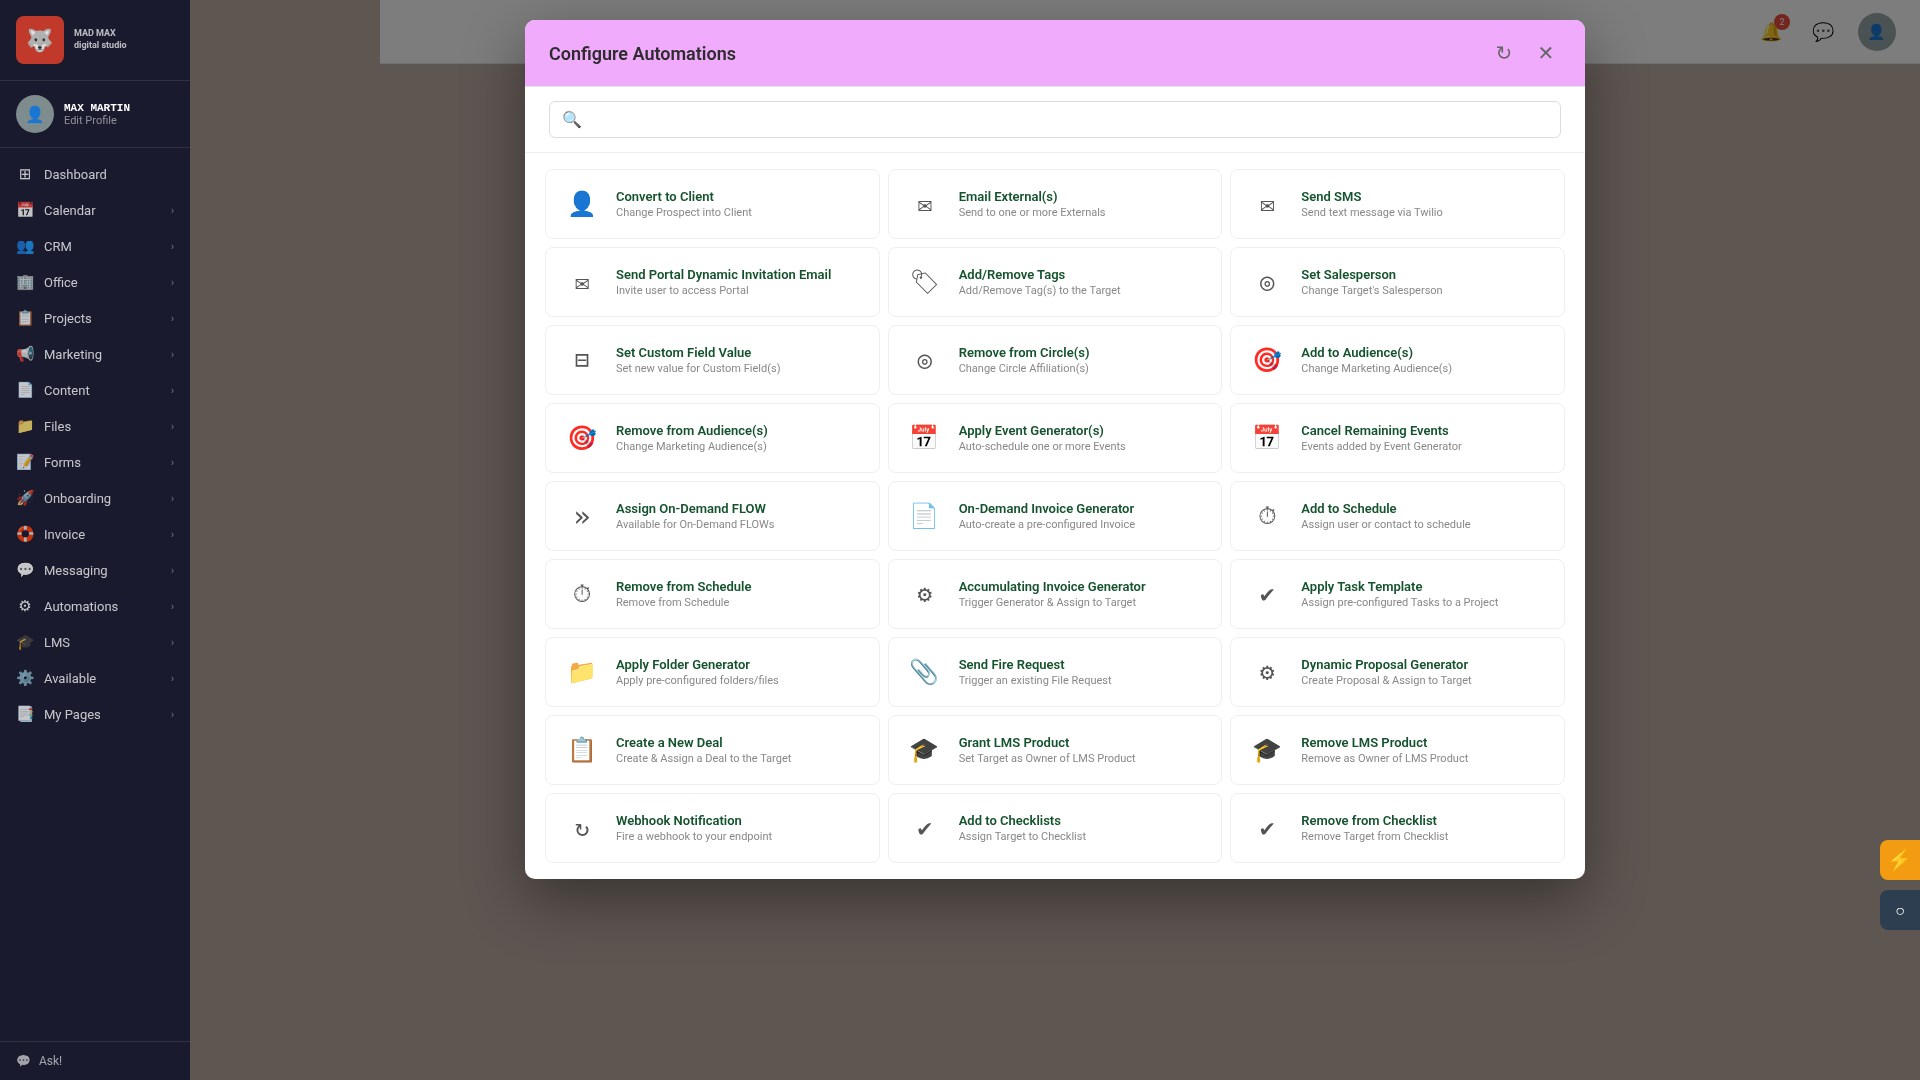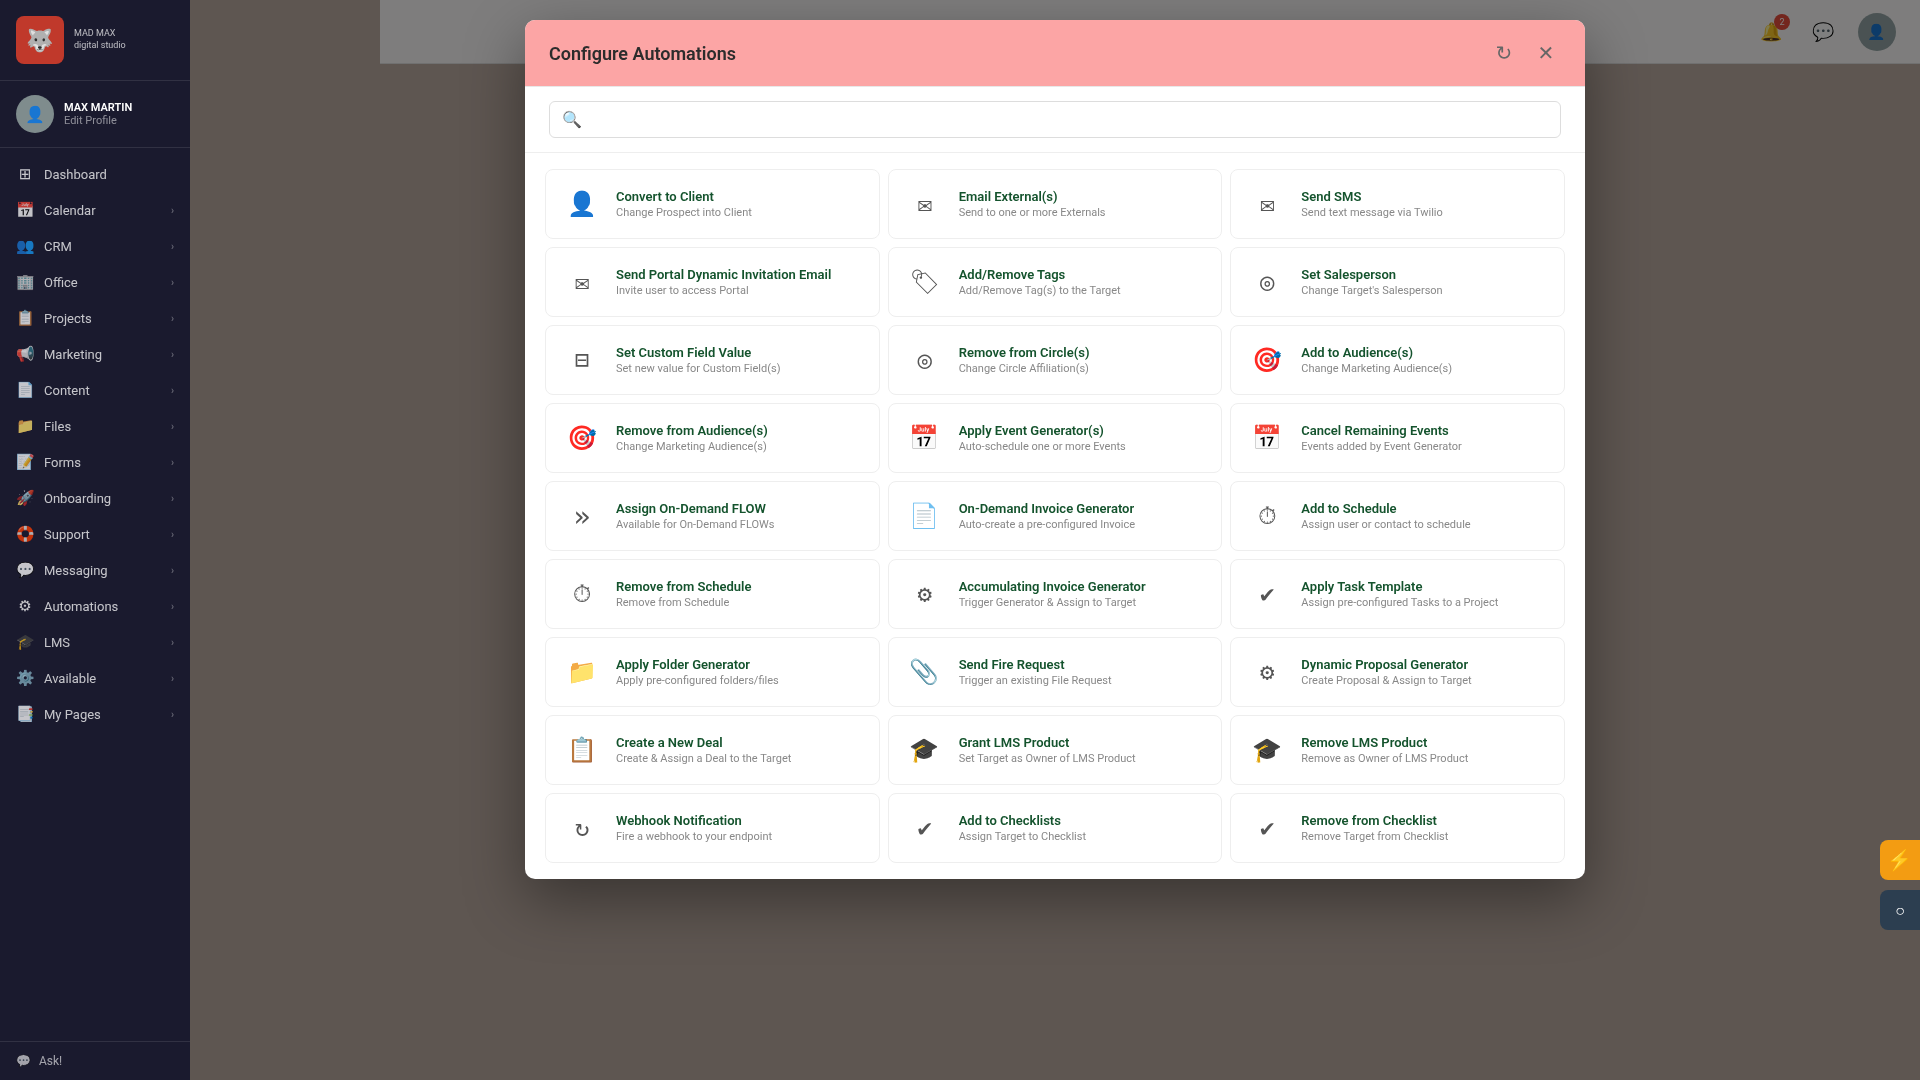--- a/index.html
+++ b/index.html
@@ -46,21 +46,21 @@
     .logo-text {
       color: white;
       font-size: 12px;
       font-weight: 700;
       line-height: 1.3;
     }
 
     .logo-text span {
       display: block;
       font-size: 9px;
-      font-weight: 400;
+      font-weight: 700;
       opacity: 0.7;
     }
 
     .sidebar-user {
       padding: 14px 16px;
       display: flex;
       align-items: center;
       gap: 10px;
       border-bottom: 1px solid rgba(255,255,255,0.1);
     }
@@ -75,20 +75,21 @@
       justify-content: center;
       font-size: 16px;
       color: white;
       overflow: hidden;
     }
 
     .user-info .name {
       color: white;
       font-size: 11px;
       font-weight: 600;
+      font-family: Liberation Mono, monospace;
     }
 
     .user-info .edit {
       color: rgba(255,255,255,0.5);
       font-size: 11px;
     }
 
     .sidebar-nav {
       flex: 1;
       overflow-y: auto;
@@ -175,21 +176,21 @@
       display: flex;
       flex-direction: column;
     }
 
     .modal-header {
       display: flex;
       align-items: center;
       justify-content: space-between;
       padding: 18px 24px;
       border-bottom: 1px solid #e8e8e8;
-      background: #fca5a5;
+      background: #f0abfc;
     }
 
     .modal-title {
       font-size: 18px;
       font-weight: 600;
       color: #2c2c2c;
     }
 
     .modal-header-actions {
       display: flex;
@@ -479,21 +480,21 @@
       <div class="nav-item">
     <div class="nav-item-left">
       <span class="nav-icon">🚀</span>
       <span>Onboarding</span>
     </div>
     <span class="nav-arrow">›</span>
   </div>
       <div class="nav-item">
     <div class="nav-item-left">
       <span class="nav-icon">🛟</span>
-      <span>Support</span>
+      <span>Invoice</span>
     </div>
     <span class="nav-arrow">›</span>
   </div>
       <div class="nav-item">
     <div class="nav-item-left">
       <span class="nav-icon">💬</span>
       <span>Messaging</span>
     </div>
     <span class="nav-arrow">›</span>
   </div>

